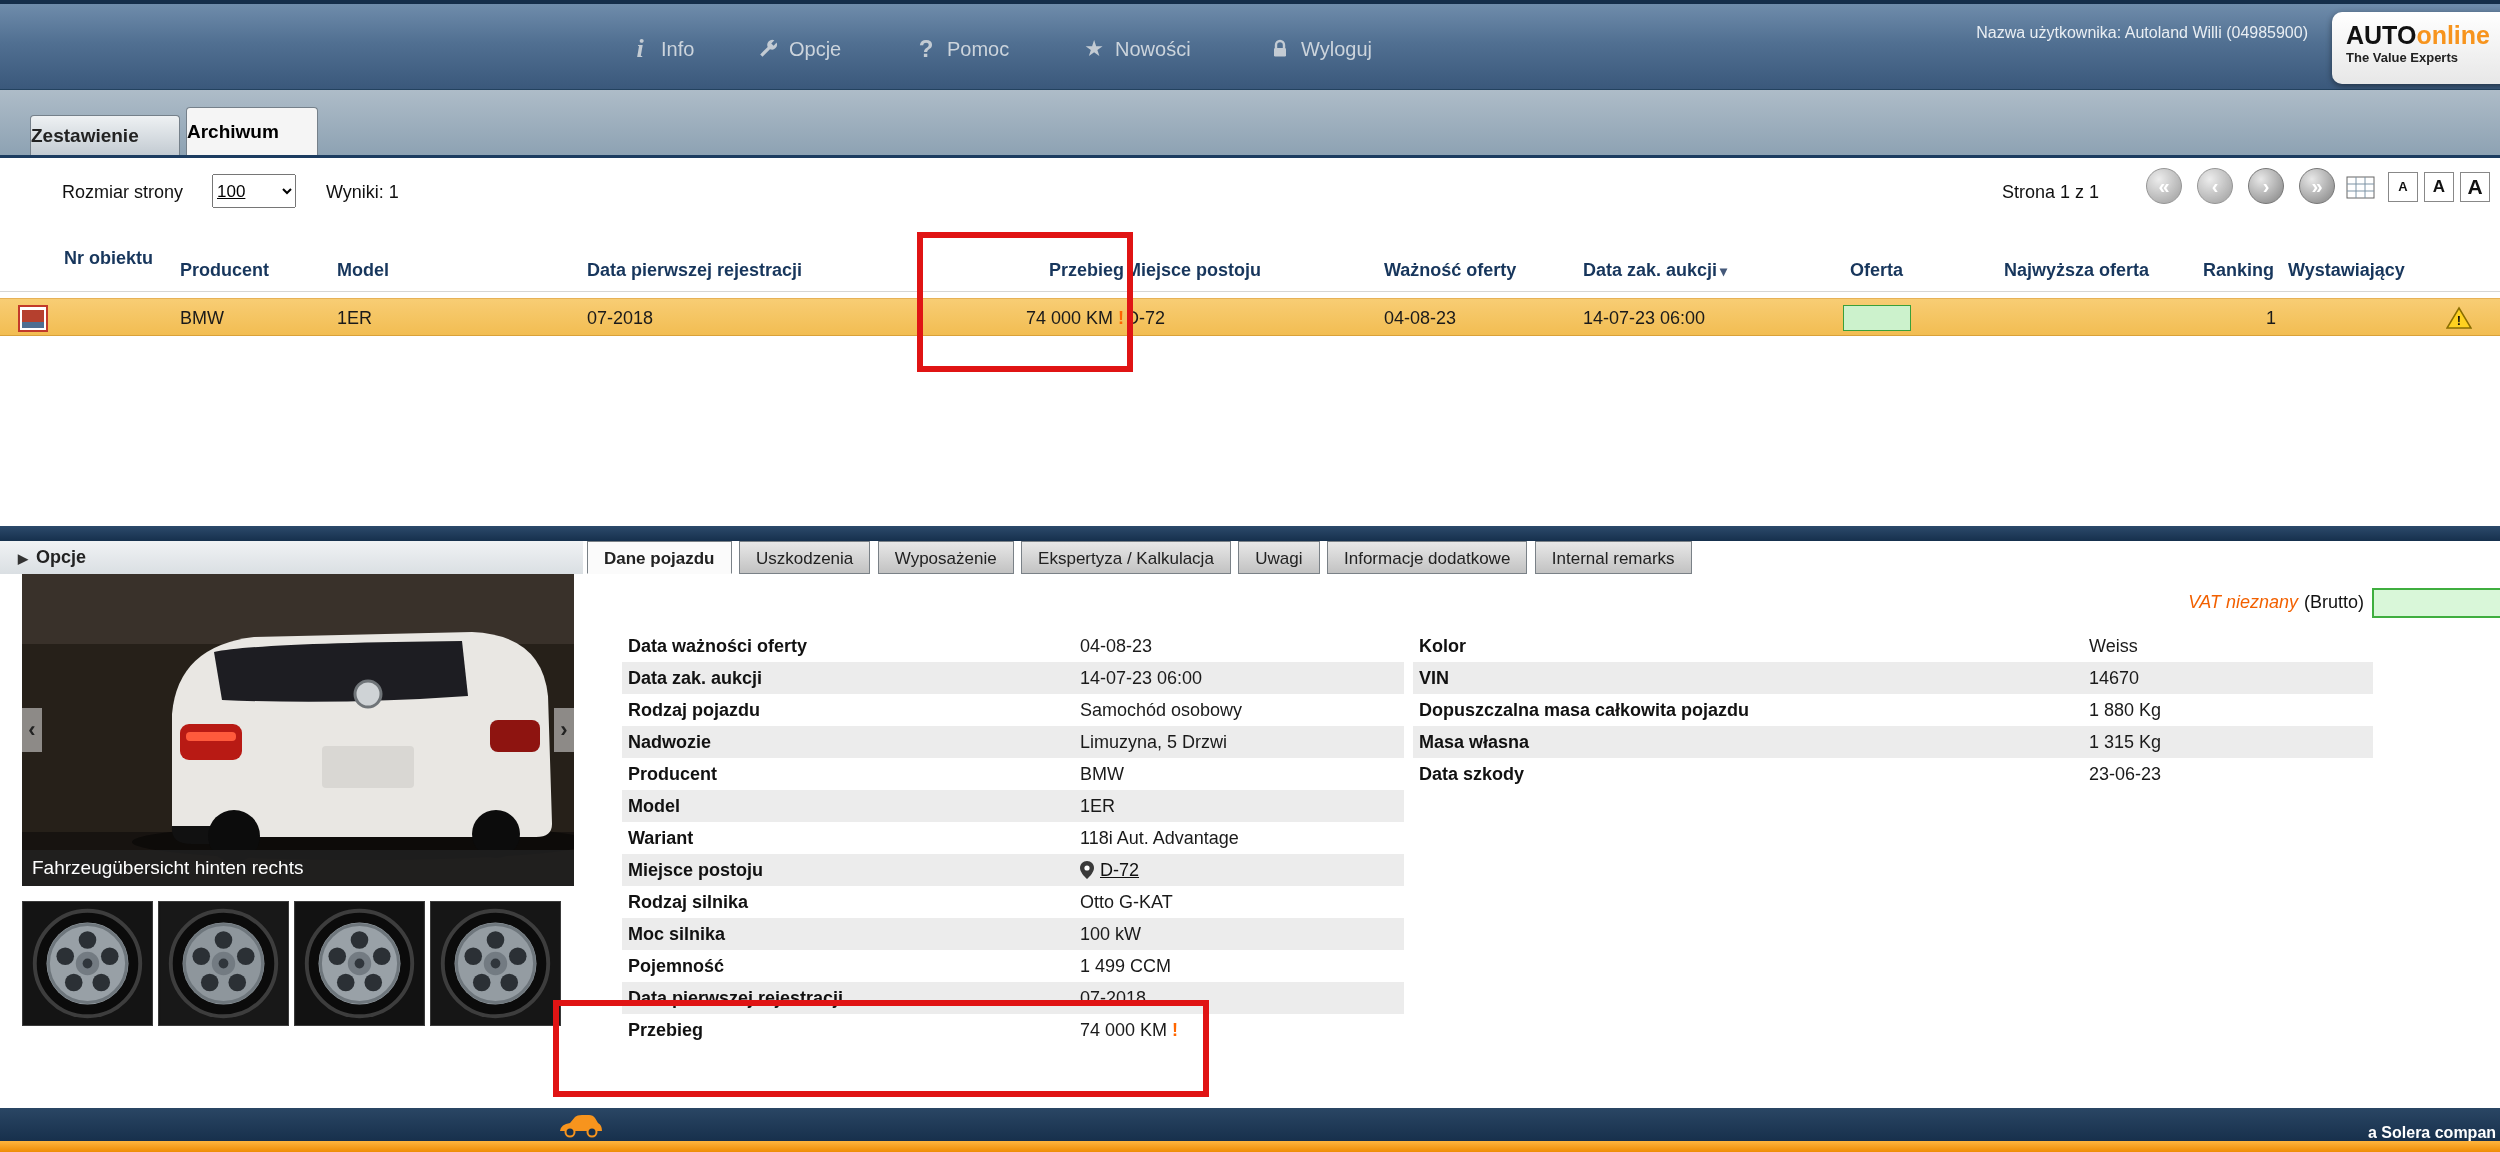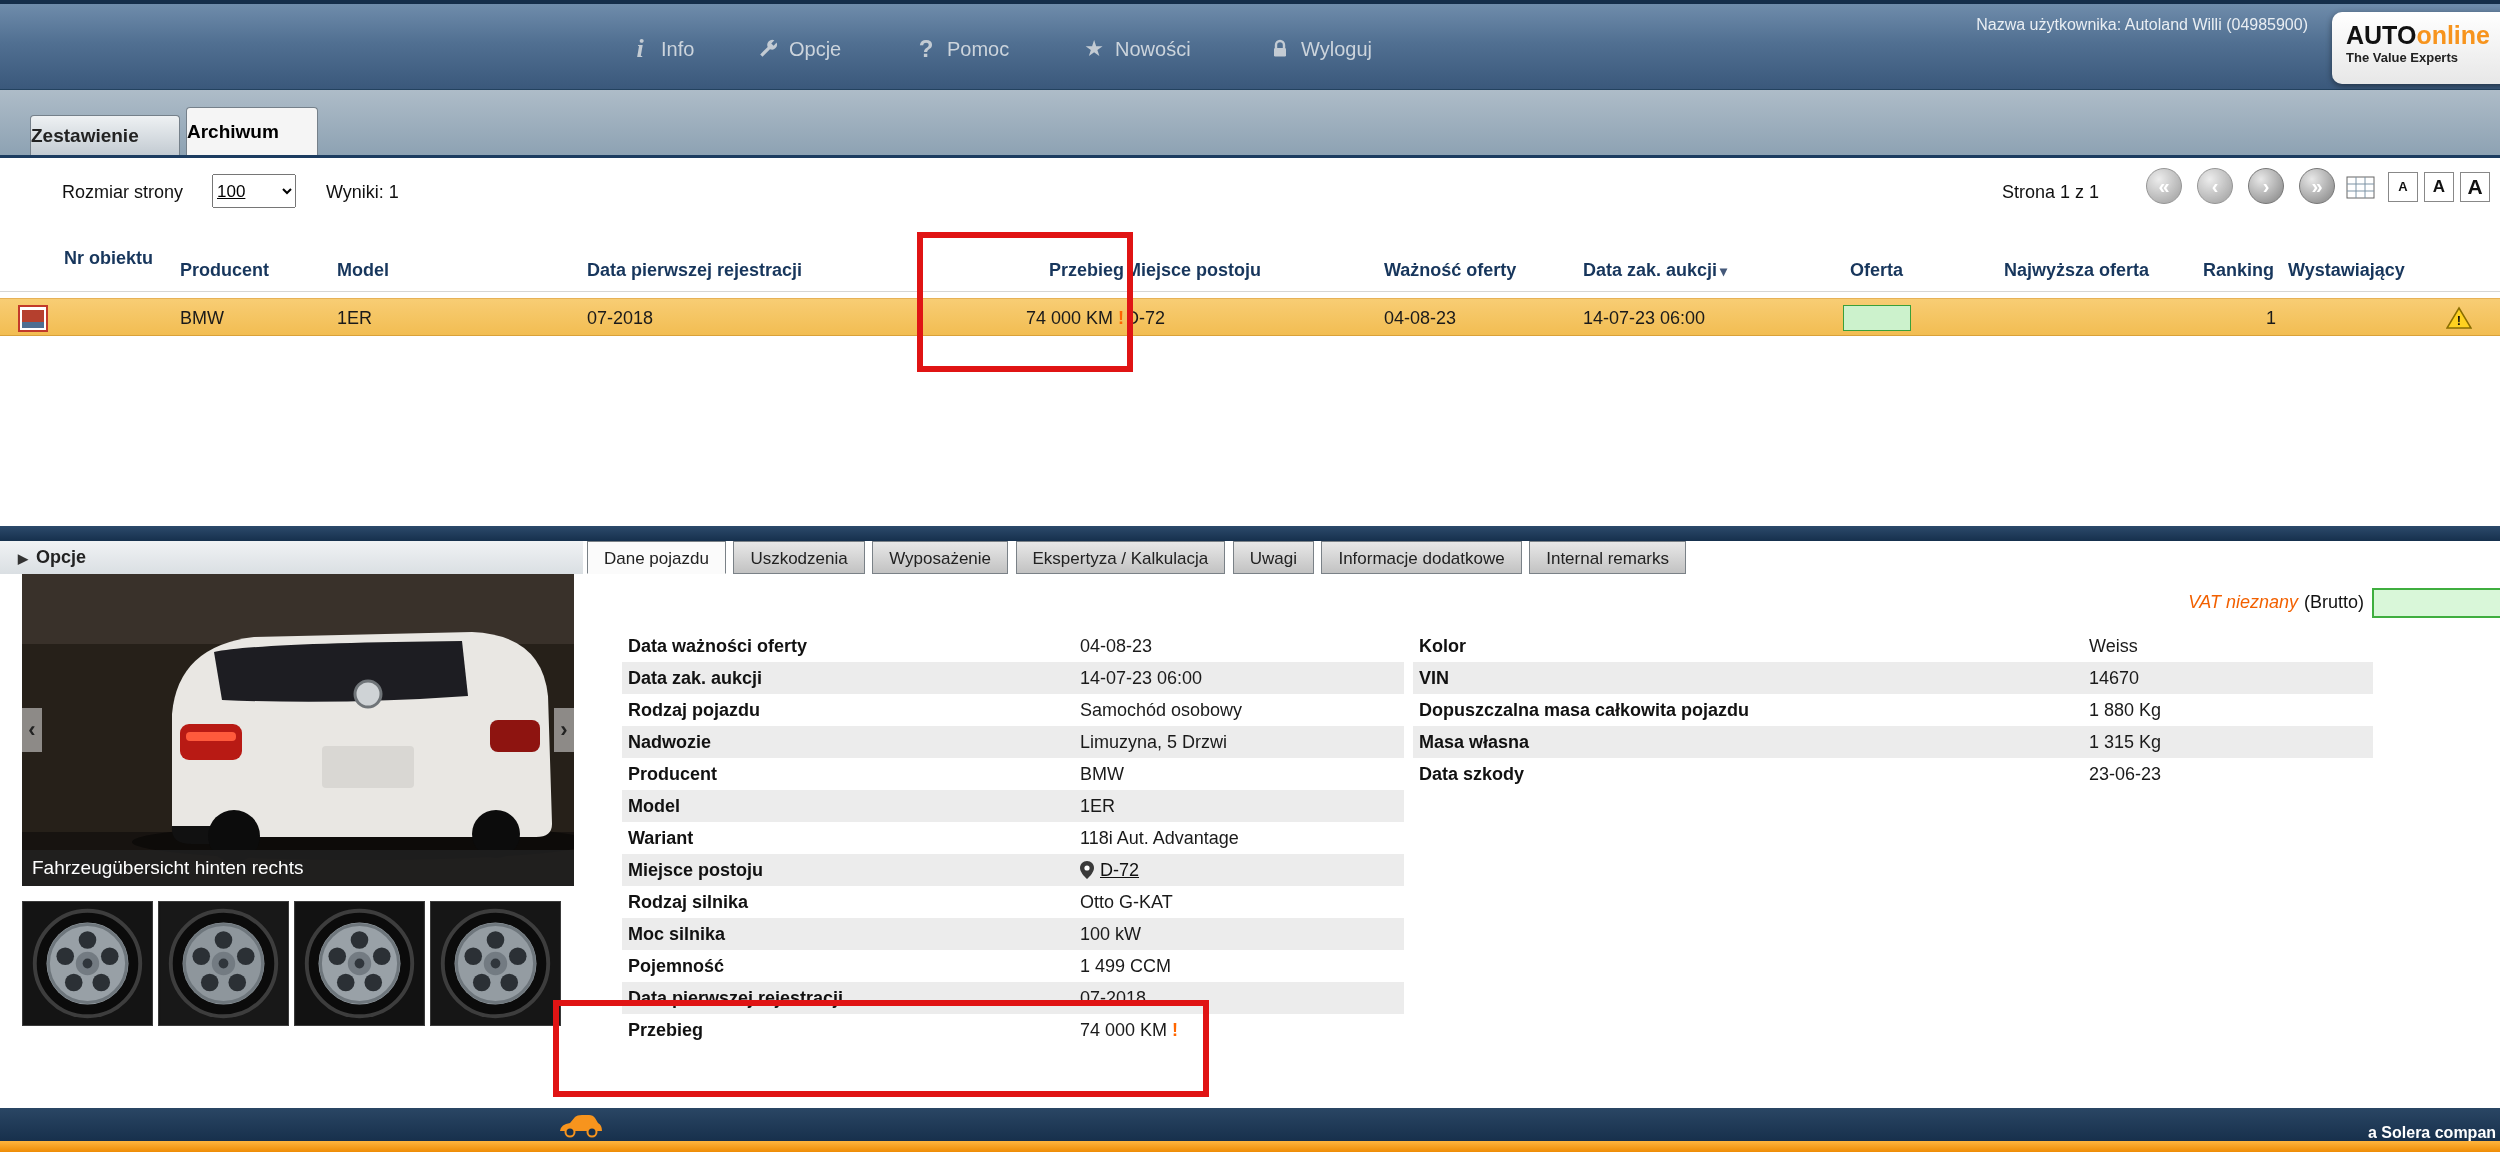--- a/index.html
+++ b/index.html
@@ -14,21 +14,21 @@
   .logo{position:absolute;left:38px;top:16px;font-weight:bold;font-size:52px;letter-spacing:-1px;}
   .logo-speed{color:#131313;}
   .logo-online{color:#f7941d;}
   .logo-web{color:#cfd6dc;font-size:20px;font-weight:normal;vertical-align:28px;margin-left:6px;letter-spacing:0;}
   .nav-item{position:absolute;top:0;height:90px;display:flex;align-items:center;gap:9px;
     color:#ccd4dc;font-size:20px;cursor:pointer;}
   .nav-ico{width:24px;height:24px;display:inline-flex;align-items:center;justify-content:center;color:#c3cbd3;}
   .info-glyph{font-family:"Liberation Serif",serif;font-style:italic;font-weight:bold;font-size:26px;}
   .q-glyph{font-weight:bold;font-size:24px;}
   .star-glyph{font-size:22px;}
-  .usertext{position:absolute;top:12px;right:192px;color:#e9eef3;font-size:16px;}
+  .usertext{position:absolute;top:20px;right:192px;color:#e9eef3;font-size:16px;}
   .brand{position:absolute;top:8px;left:2332px;width:176px;height:72px;
     background:linear-gradient(180deg,#ffffff,#e7e7e7);border-radius:10px 0 0 10px;
     box-shadow:0 2px 6px rgba(0,0,0,.45);padding:10px 6px 0 14px;}
   .brand-l1{font-size:25px;font-weight:bold;line-height:26px;}
   .brand-auto{color:#111;}
   .brand-online{color:#f7941d;}
   .brand-l2{font-size:13px;font-weight:bold;color:#222;margin-top:2px;}
 
   
   #tabband{position:absolute;left:0;top:90px;width:2500px;height:68px;
@@ -87,21 +87,21 @@
     color:#222;font-size:22px;font-weight:bold;text-align:center;line-height:44px;cursor:pointer;}
   .photonav.left{left:0;} .photonav.right{right:0;}
   .thumb{position:absolute;top:901px;width:131px;height:125px;border:1px solid #3a3a3a;
     background:#161616;cursor:pointer;}
 
   
   #dtabs{position:absolute;left:587px;top:541px;height:33px;white-space:nowrap;}
   .dtab{display:inline-block;height:33px;line-height:33px;padding:0 16px;margin-right:3px;
     border:1px solid #7a8187;font-size:17px;color:#222;cursor:pointer;
     background:linear-gradient(180deg,#e8e8e8,#c2c2c2);}
-  .dtab.active{background:#fbfbfb;font-weight:normal;border-bottom:1px solid #fbfbfb;}
+  .dtab.active{background:#fbfbfb;font-weight:bold;border-bottom:1px solid #fbfbfb;}
 
   
   #vatrow{position:absolute;left:1900px;top:592px;width:464px;text-align:right;font-size:18px;}
   .vat-orange{color:#f26000;font-style:italic;}
   .vat-brutto{color:#111;margin-left:6px;}
   #vatbox{position:absolute;left:2372px;top:588px;width:160px;height:30px;background:#d9f7d9;
     border:2px solid #3fae3f;}
 
   
   .frow{position:absolute;height:32px;line-height:32px;font-size:18px;margin-left:39px;}

